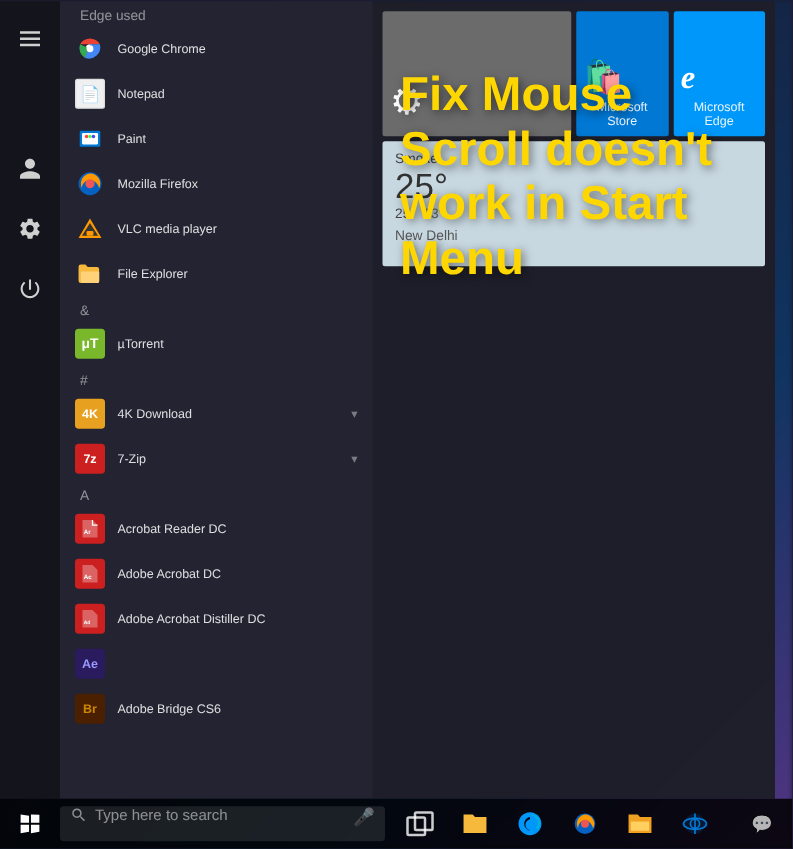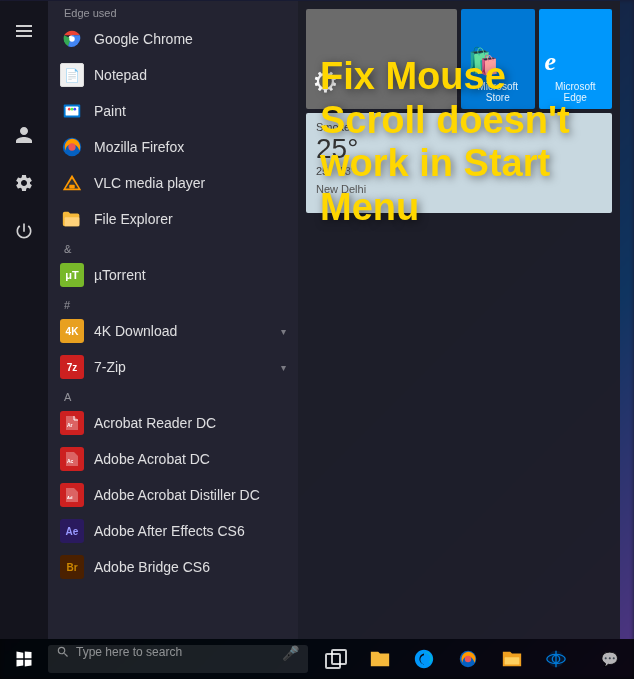--- a/index.html
+++ b/index.html
@@ -172,21 +172,21 @@
       height: 24px;
       margin-right: 10px;
       border-radius: 2px;
       display: flex;
       align-items: center;
       justify-content: center;
       font-size: 14px;
       flex-shrink: 0;
     }
     .app-name {
-      font-size: 14px;
+      font-size: 10px;
       color: rgba(255,255,255,0.85);
       flex: 1;
     }
     .app-chevron {
       font-size: 10px;
       color: rgba(255,255,255,0.4);
     }
 
     
     .icon-chrome { background: transparent; }
@@ -454,21 +454,20 @@
             <text x="3" y="12" font-size="4" fill="white" font-weight="bold">Ad</text>
           </svg>
       </div>
       <span class="app-name">Adobe Acrobat Distiller DC</span>
     </div>
 
     <div class="app-item">
       <div class="app-icon" style="background:#2a1a5e; border-radius:3px;">
         <span style="font-size:10px; color:#9999ff; font-weight:bold;">Ae</span>
       </div>
-      <span class="app-name">Adobe After Effects CS6</span>
     </div>
 
     <div class="app-item">
       <div class="app-icon" style="background:#4a2000; border-radius:3px;">
         <span style="font-size:10px; color:#cc8800; font-weight:bold;">Br</span>
       </div>
       <span class="app-name">Adobe Bridge CS6</span>
     </div>
   </div>
 

